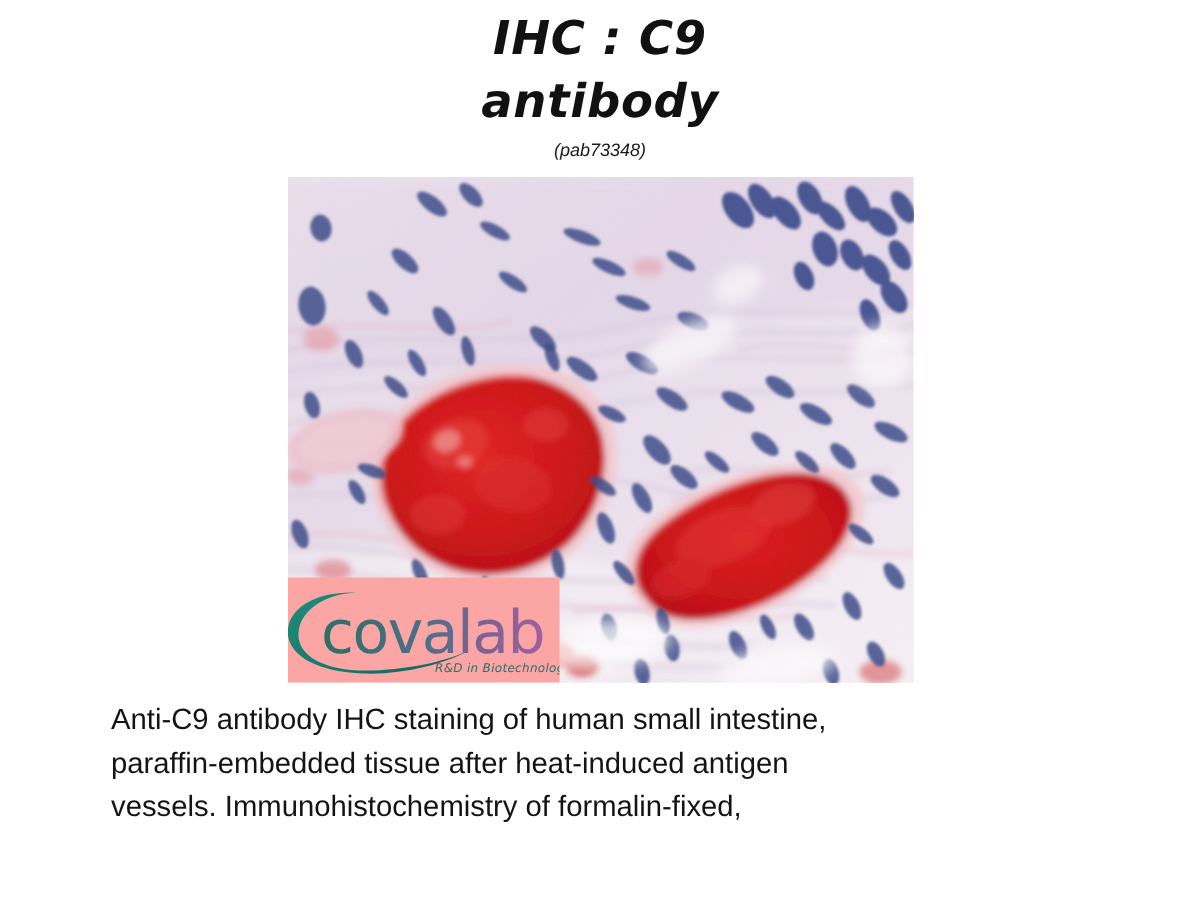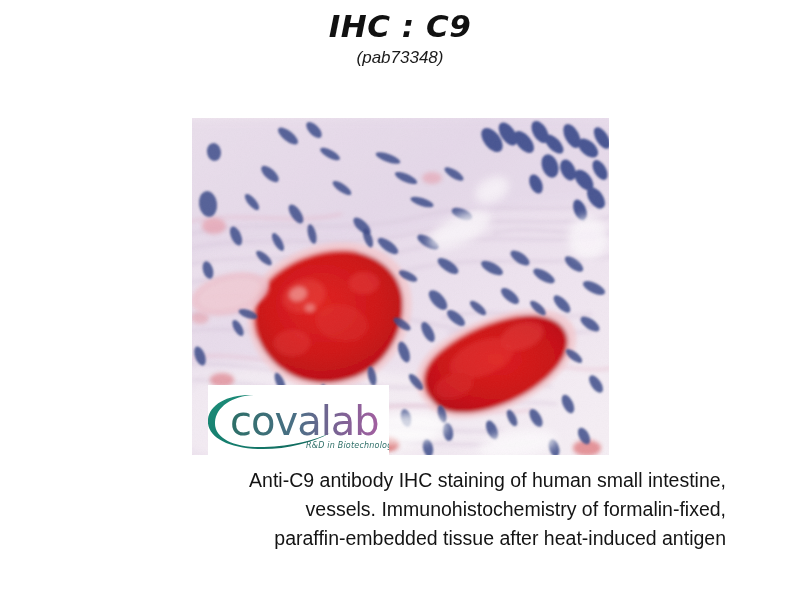--- a/index.html
+++ b/index.html
@@ -34,21 +34,21 @@
     color: #111111;
     margin: 0;
     white-space: pre;
   }
   #title-line2 {
     margin-top: 2px;
   }
   #subtitle {
     font-family: "Liberation Sans", sans-serif;
     font-weight: normal;
-    font-size: 17px;
+    font-size: 12px;
     line-height: 20px;
     color: #1a1a1a;
     margin: 2px 0 0 0;
   }
 
   
   #micrograph-wrap {
     position: absolute;
     left: 192px;
     top: 118px;
@@ -59,56 +59,57 @@
   }
   #micrograph-svg {
     display: block;
     width: 417px;
     height: 337px;
   }
 
   
   #logo-box {
     position: absolute;
-    left: 16px;
+    left: 0px;
     top: 267px;
     width: 181px;
     height: 70px;
-    background: #ffffff;
+    background: #fca5a5;
   }
   #logo-svg {
     display: block;
     width: 181px;
     height: 70px;
   }
 
   
   #caption {
     position: absolute;
     left: 0;
     top: 466px;
     width: 800px;
-    text-align: right;
+    text-align: left;
     box-sizing: border-box;
     padding: 0 74px;
   }
   #caption p {
     margin: 0;
     font-family: "Liberation Sans", sans-serif;
     font-size: 19.5px;
     line-height: 29px;
     color: #141414;
     white-space: pre;
   }
 </style>
 </head>
 <body>
 
 <div id="header">
   <div id="title-line1">IHC : C9</div>
+  <div id="title-line2">antibody</div>
   <div id="subtitle">(pab73348)</div>
 </div>
 
 <div id="micrograph-wrap">
   <svg id="micrograph-svg" viewBox="0 0 417 337" preserveAspectRatio="none">
     <defs>
 
       <linearGradient id="baseGrad" x1="0" y1="0" x2="1" y2="1">
         <stop offset="0%" stop-color="#f2e9f0"></stop>
         <stop offset="35%" stop-color="#e8dceb"></stop>
@@ -361,15 +362,15 @@
 
       <text x="22" y="50" font-family="'DejaVu Sans', sans-serif" font-size="40" letter-spacing="-1" fill="url(#wordGrad)">covalab</text>
 
       <text x="98" y="63" font-family="'DejaVu Sans', sans-serif" font-size="8" font-style="italic" letter-spacing="0.2" fill="#2f6f68">R&amp;D in Biotechnology</text>
     </svg>
   </div>
 </div>
 
 <div id="caption">
   <p>Anti-C9 antibody IHC staining of human small intestine,</p>
+  <p>paraffin-embedded tissue after heat-induced antigen</p>
   <p>vessels. Immunohistochemistry of formalin-fixed,</p>
-  <p>paraffin-embedded tissue after heat-induced antigen</p>
 </div>
 
 </body></html>

